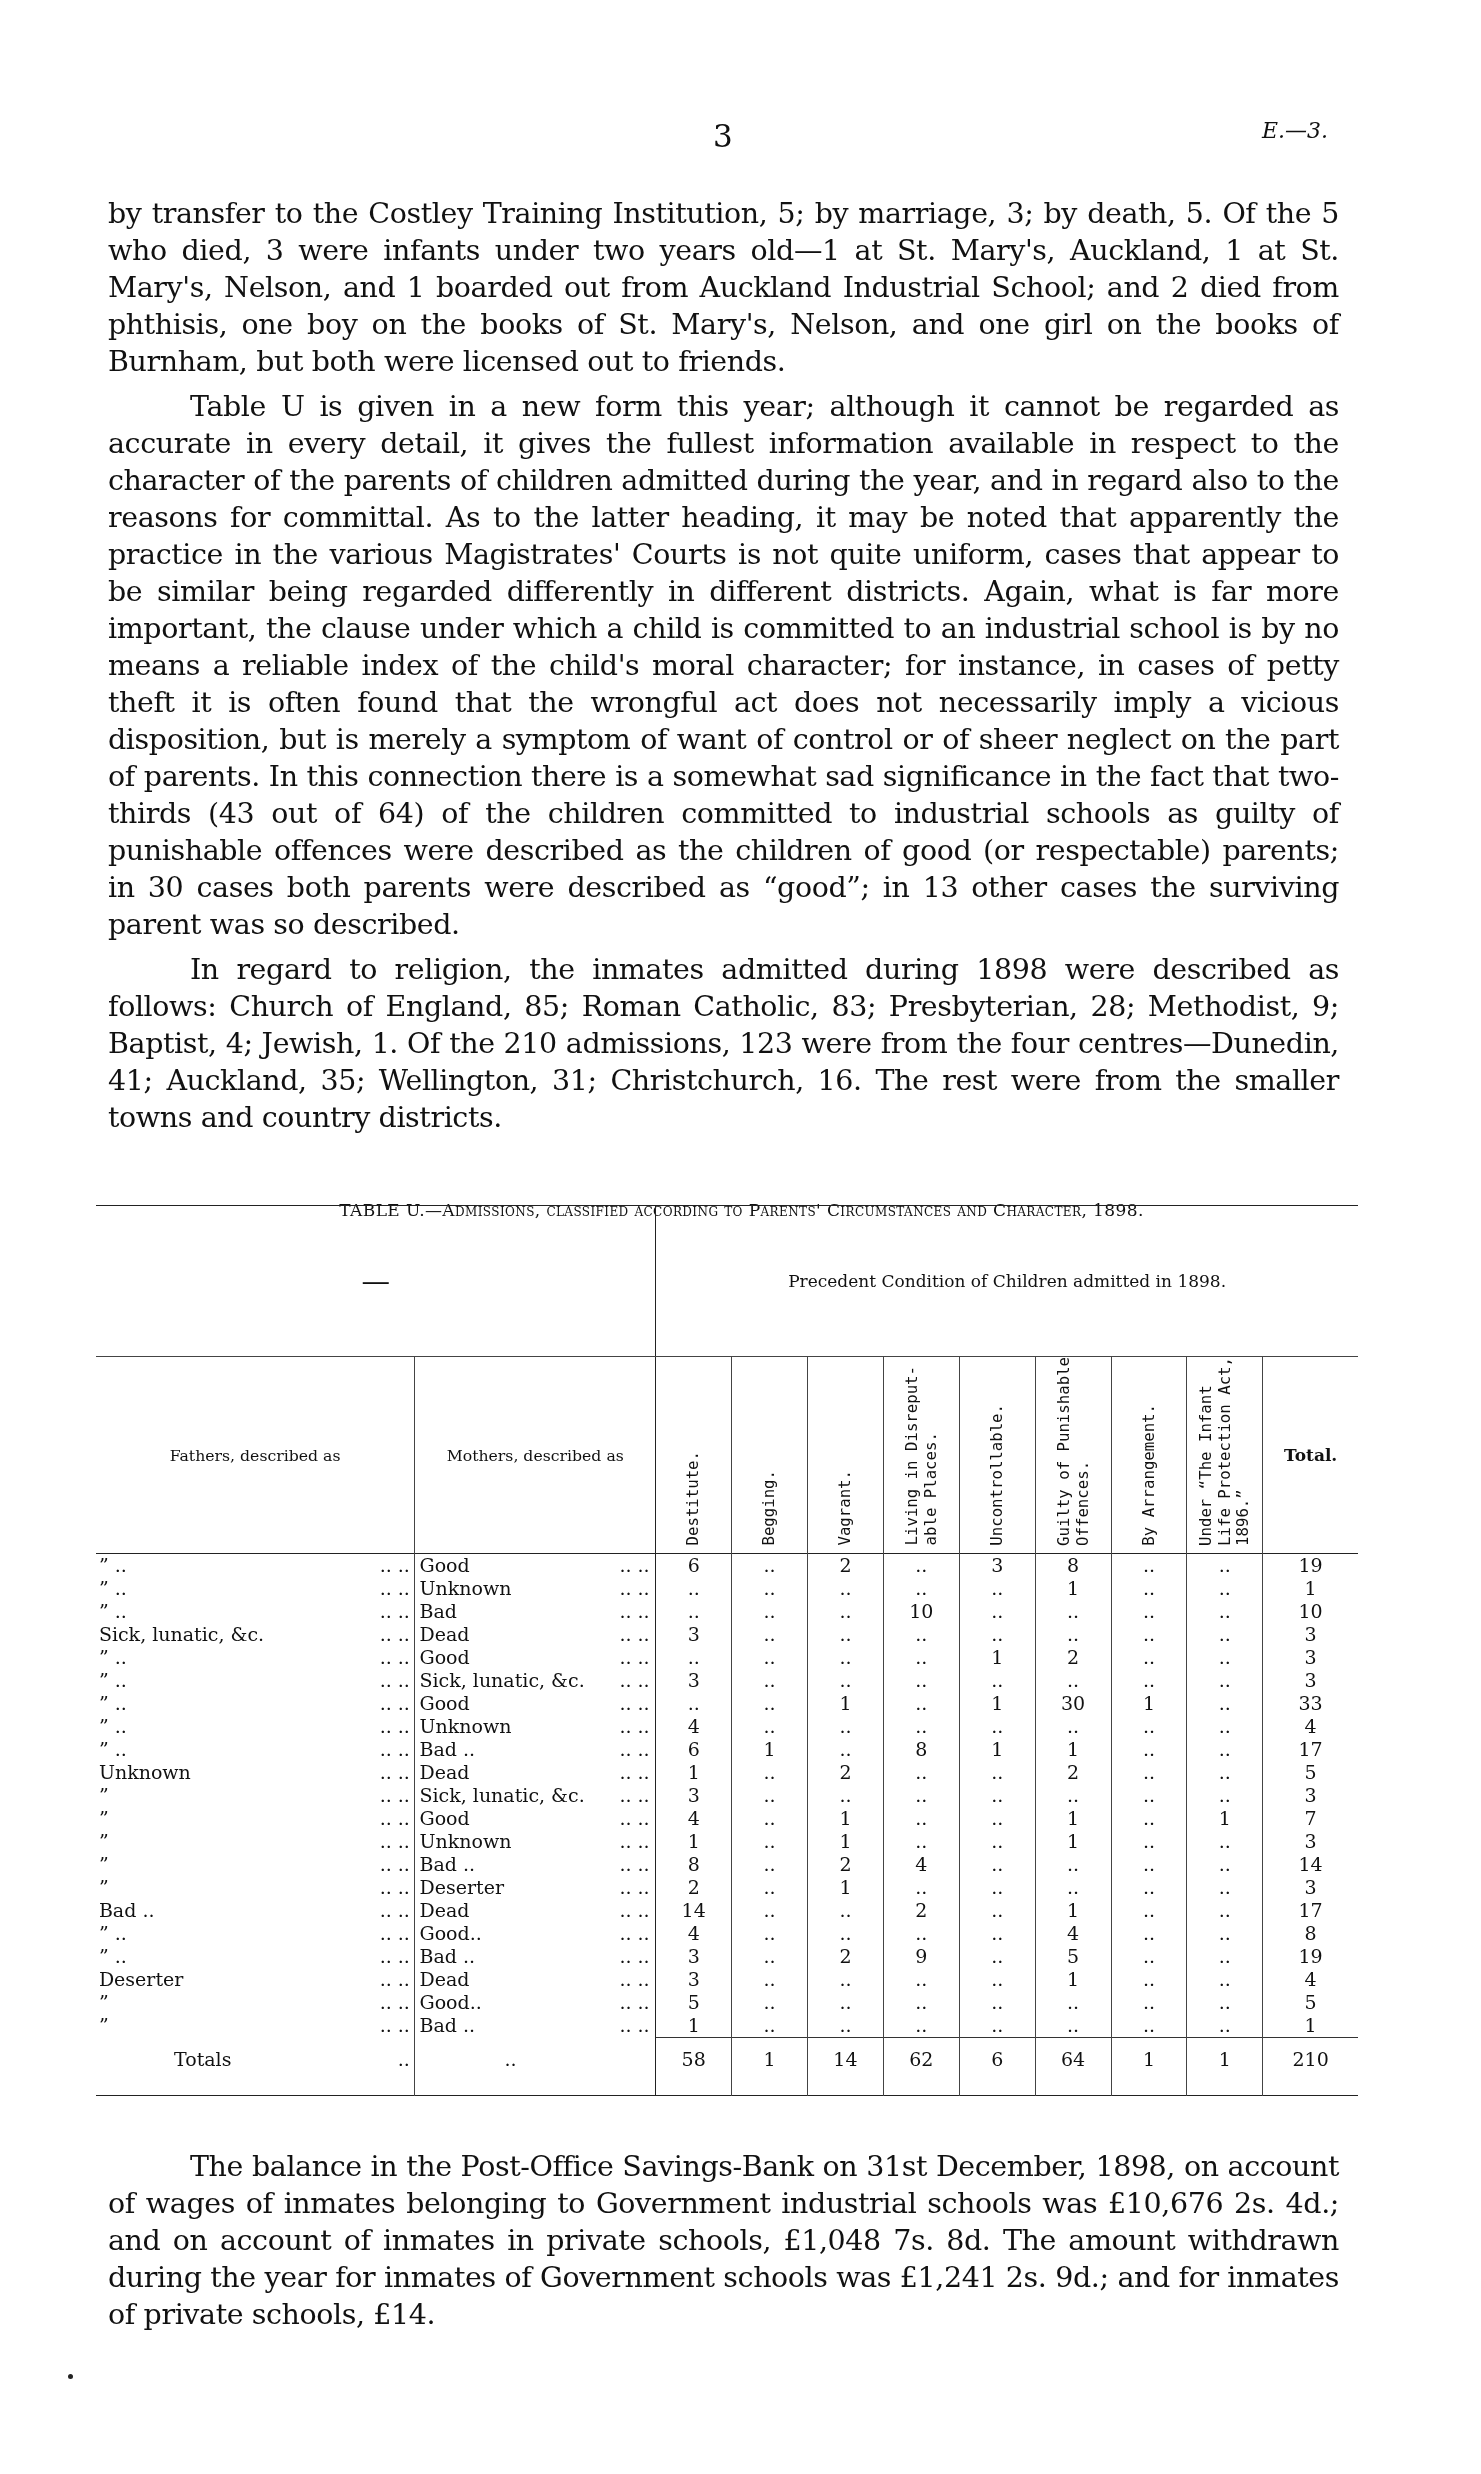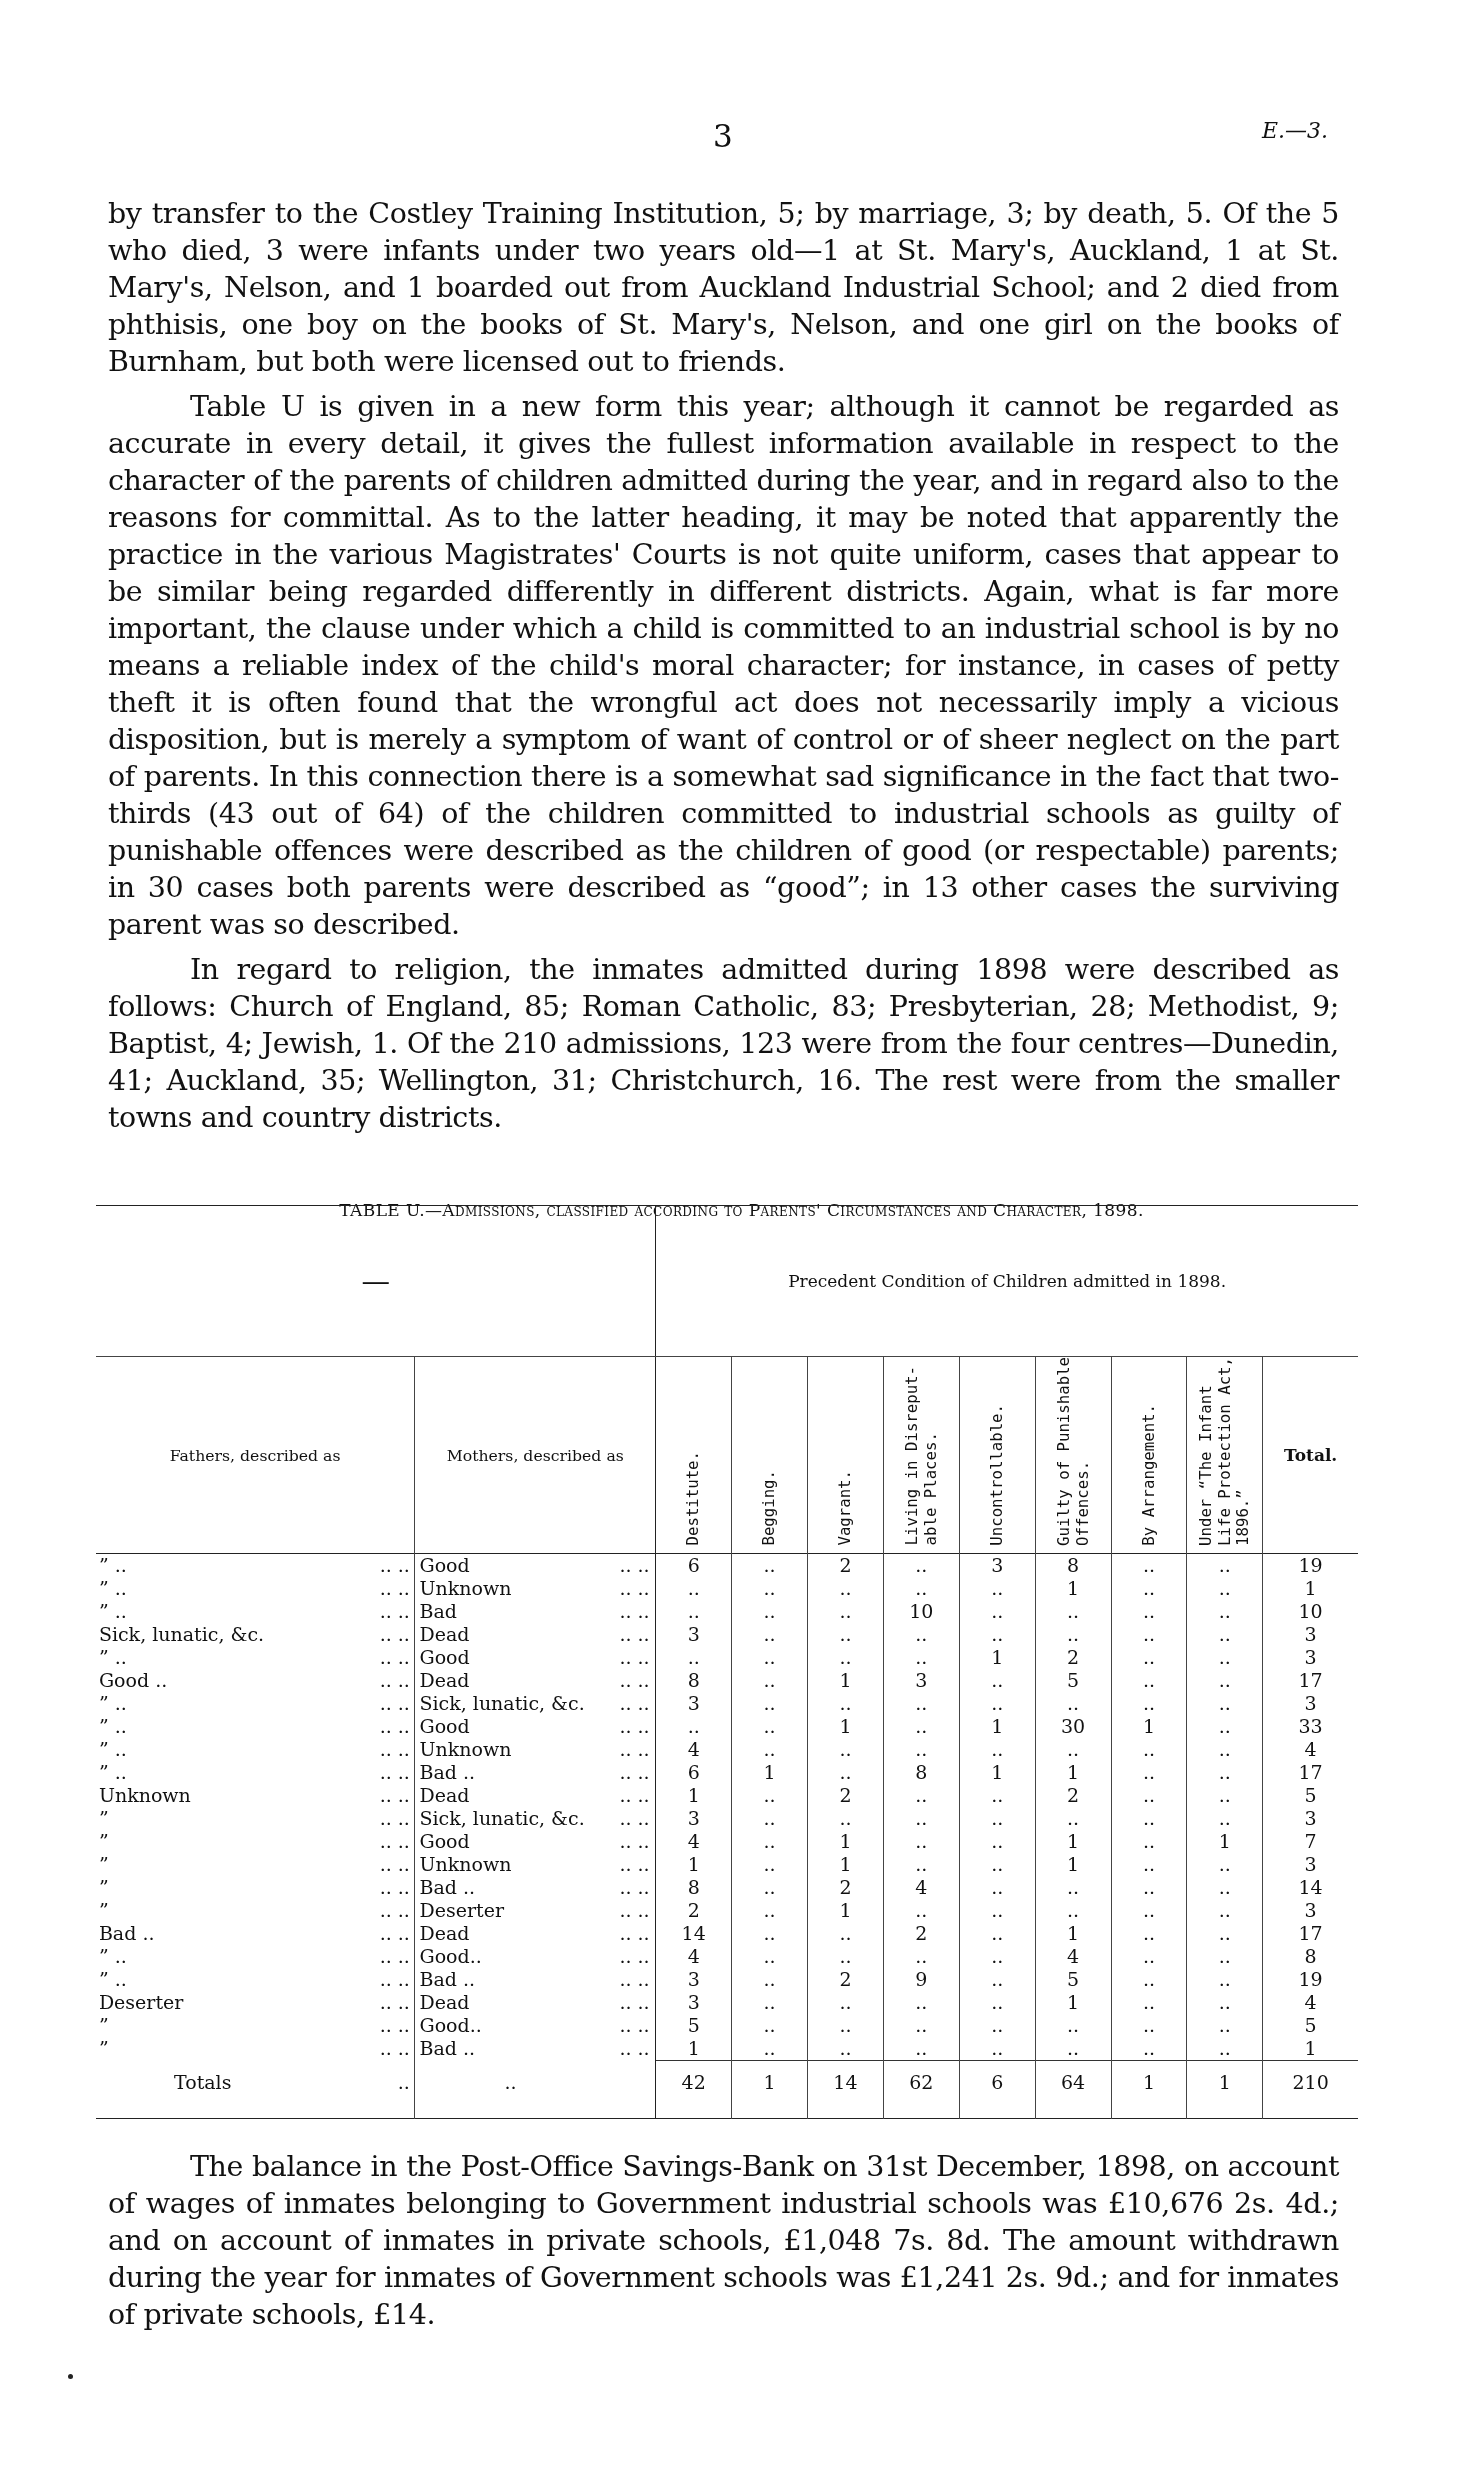--- a/index.html
+++ b/index.html
@@ -163,35 +163,20 @@
         <td class="n">..</td>
         <td class="n">..</td>
         <td class="n">..</td>
         <td class="n">1</td>
         <td class="n">2</td>
         <td class="n">..</td>
         <td class="n">..</td>
         <td class="tot">3</td>
       </tr>
       <tr>
-        <td class="f">Good ..</td>
-        <td class="fd">.. ..</td>
-        <td class="m">Dead</td>
-        <td class="md">.. ..</td>
-        <td class="n first">8</td>
-        <td class="n">..</td>
-        <td class="n">1</td>
-        <td class="n">3</td>
-        <td class="n">..</td>
-        <td class="n">5</td>
-        <td class="n">..</td>
-        <td class="n">..</td>
-        <td class="tot">17</td>
-      </tr>
-      <tr>
         <td class="f">” ..</td>
         <td class="fd">.. ..</td>
         <td class="m">Sick, lunatic, &amp;c.</td>
         <td class="md">.. ..</td>
         <td class="n first">3</td>
         <td class="n">..</td>
         <td class="n">..</td>
         <td class="n">..</td>
         <td class="n">..</td>
         <td class="n">..</td>
@@ -422,21 +407,21 @@
         <td class="n">..</td>
         <td class="n">..</td>
         <td class="n">..</td>
         <td class="tot">1</td>
       </tr>
       <tr class="sumsep totals bottomline">
         <td class="f" style="padding-left:78px">Totals</td>
         <td class="fd">..</td>
         <td class="m" style="text-align:center">..</td>
         <td class="md"></td>
-        <td class="n first">42</td>
+        <td class="n first">58</td>
         <td class="n">1</td>
         <td class="n">14</td>
         <td class="n">62</td>
         <td class="n">6</td>
         <td class="n">64</td>
         <td class="n">1</td>
         <td class="n">1</td>
         <td class="tot">210</td>
       </tr>
     </tbody>

